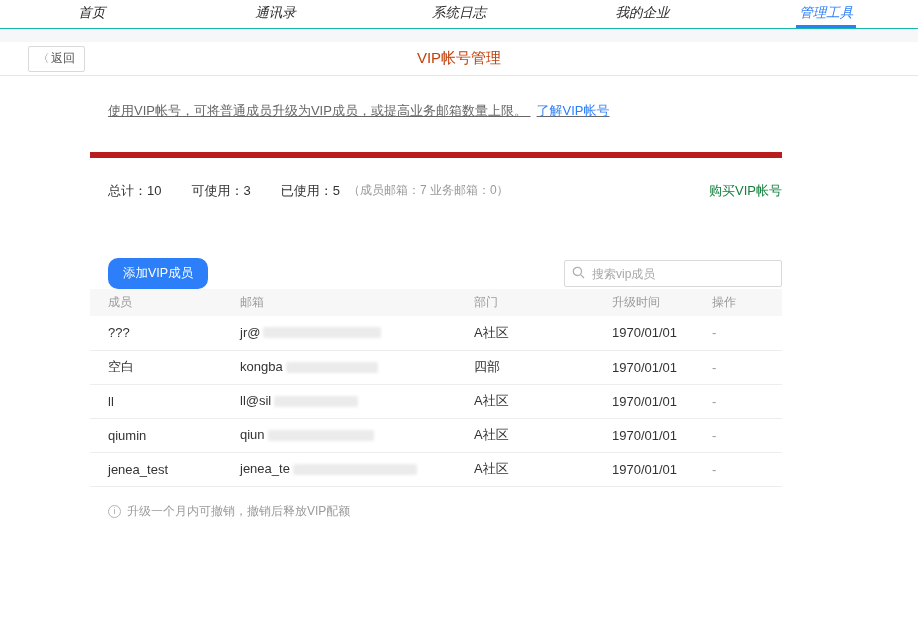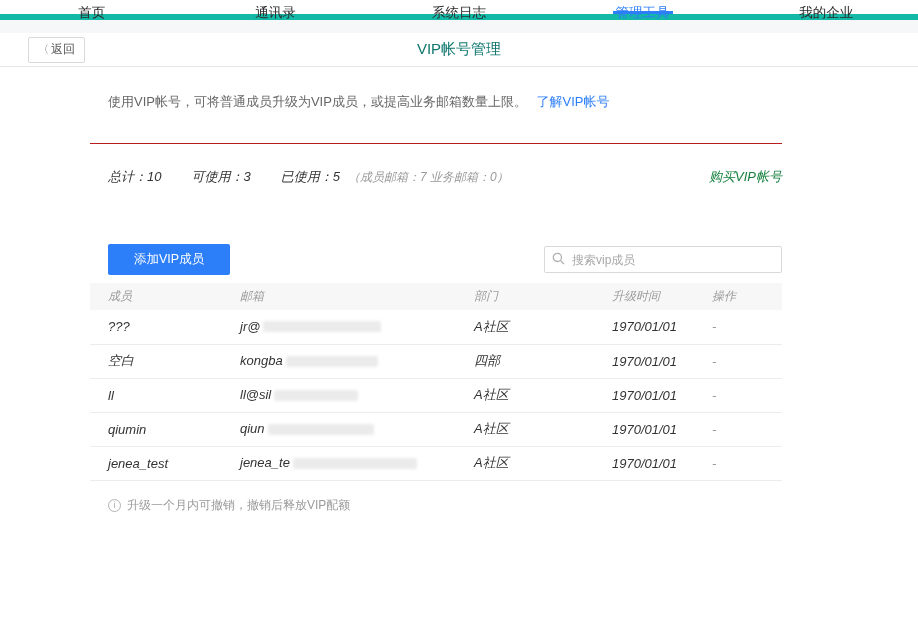--- a/index.html
+++ b/index.html
@@ -1,61 +1,61 @@
 <!DOCTYPE html>
 <html><head>
 <meta charset="utf-8">
 <style>
   * { margin:0; padding:0; box-sizing:border-box; }
   html,body { width:918px; height:623px; background:#fff; overflow:hidden;
     font-family:"Liberation Sans","DejaVu Sans",sans-serif; }
 
   
-  .nav { display:flex; height:20px; border-bottom:6px solid #14b8a6; background:#fff; }
+  .nav { display:flex; height:29px; border-bottom:1px solid #14b8a6; background:#fff;font-style:italic; }
   .tab { flex:1; text-align:center; font-size:13.5px; color:#2b2b2b; line-height:25px;
     cursor:pointer; position:relative; }
   .tab.active { color:#2d7ff9; }
   .tab.active::after { content:""; position:absolute; left:50%; transform:translateX(-50%);
     bottom:0; width:60px; height:3px; background:#2d7ff9; }
 
   .gray-band { height:13px; background:#f6f7f9; }
 
   
   .subheader { height:34px; border-bottom:1px solid #e7e7e7; position:relative;
     display:flex; align-items:center; justify-content:center; background:#fff; }
   .back-btn { position:absolute; left:28px; top:50%; transform:translateY(-50%);
     font-size:12px; color:#555; border:1px solid #d9d9d9; border-radius:2px;
     background:#fff; padding:3px 9px 4px; cursor:pointer; display:inline-flex;
     align-items:center; gap:2px; }
   .back-chevron { font-size:11px; color:#777; }
-  .page-title { font-size:15px; color:#0f766e; }
+  .page-title { font-size:15px; color:#c2410c; }
 
   .content { width:692px; margin-left:90px; }
 
-  .intro { margin-top:26px; padding-left:18px; font-size:13px; color:#666; }
+  .intro { margin-top:26px; padding-left:18px; font-size:13px; color:#666;text-decoration:underline; }
   .intro .link { color:#2d7ff9; margin-left:6px; cursor:pointer; }
 
-  .stats { margin-top:32px; border-top:1px solid #b91c1c; padding:24px 0 22px 18px;
-    display:flex; align-items:center; font-size:13px; color:#333;font-style:italic; }
+  .stats { margin-top:32px; border-top:6px solid #b91c1c; padding:24px 0 22px 18px;
+    display:flex; align-items:flex-start; font-size:13px; color:#333; }
   .stat { margin-right:30px; }
   .stat-paren { font-size:12px; color:#999; margin-left:-22px; }
   .buy-link { margin-left:auto; color:#15803d; font-size:13px; cursor:pointer; }
 
   .toolbar { margin-top:36px; padding-left:18px; display:flex;
     justify-content:space-between; align-items:center; }
-  .add-btn { background:#2d7ff9; color:#fff; border:none; border-radius:2px;
-    font-size:12.5px; padding:7px 26px; cursor:pointer; }
-  .search-box { position:relative; width:238px; }
+  .add-btn { background:#2d7ff9; color:#fff; border:none; border-radius:10px;
+    font-size:12.5px; padding:7px 15px; cursor:pointer; }
+  .search-box { position:relative; width:218px; }
   .search-box input { width:100%; height:27px; border:1px solid #d9d9d9; border-radius:2px;
     padding:0 8px 0 27px; font-size:12px; color:#333; outline:none;
     font-family:"Liberation Sans","DejaVu Sans",sans-serif; }
   .search-box input::placeholder { color:#a9a9a9; }
   .search-icon { position:absolute; left:8px; top:6px; width:13px; height:13px; }
 
-  table { margin-top:8px; width:692px; border-collapse:collapse; table-layout:fixed;font-style:italic; }
+  table { margin-top:0; width:692px; border-collapse:collapse; table-layout:fixed; }
   th { background:#f7f7f7; color:#9b9b9b; font-size:12px; font-weight:normal;
     text-align:left; height:27px; padding:0; }
   td { font-size:13px; color:#333; height:34px; border-bottom:1px solid #ededed; padding:0; }
   th:first-child, td:first-child { padding-left:18px; }
   .dash { color:#999; }
   .action-link { color:#2d7ff9; cursor:pointer; }
   .blur { display:inline-block; height:11px; border-radius:2px; background:#ebebeb;
     filter:blur(1.6px); vertical-align:middle; margin:0 3px 2px; }
 
   .note { margin-top:16px; padding-left:18px; font-size:12px; color:#9b9b9b;
@@ -64,22 +64,22 @@
     border-radius:50%; color:#a8a8a8; font-size:9px; line-height:11px; text-align:center;
     font-style:normal; }
 </style>
 </head>
 <body>
 
 <div class="nav">
   <div class="tab">首页</div>
   <div class="tab">通讯录</div>
   <div class="tab">系统日志</div>
+  <div class="tab">我的企业</div>
   <div class="tab active">管理工具</div>
-  <div class="tab">我的企业</div>
 </div>
 
 <div class="gray-band"></div>
 
 <div class="subheader">
   <button class="back-btn">
     <span class="back-chevron">〈</span>
     <span>返回</span>
   </button>
   <div class="page-title">VIP帐号管理</div>

